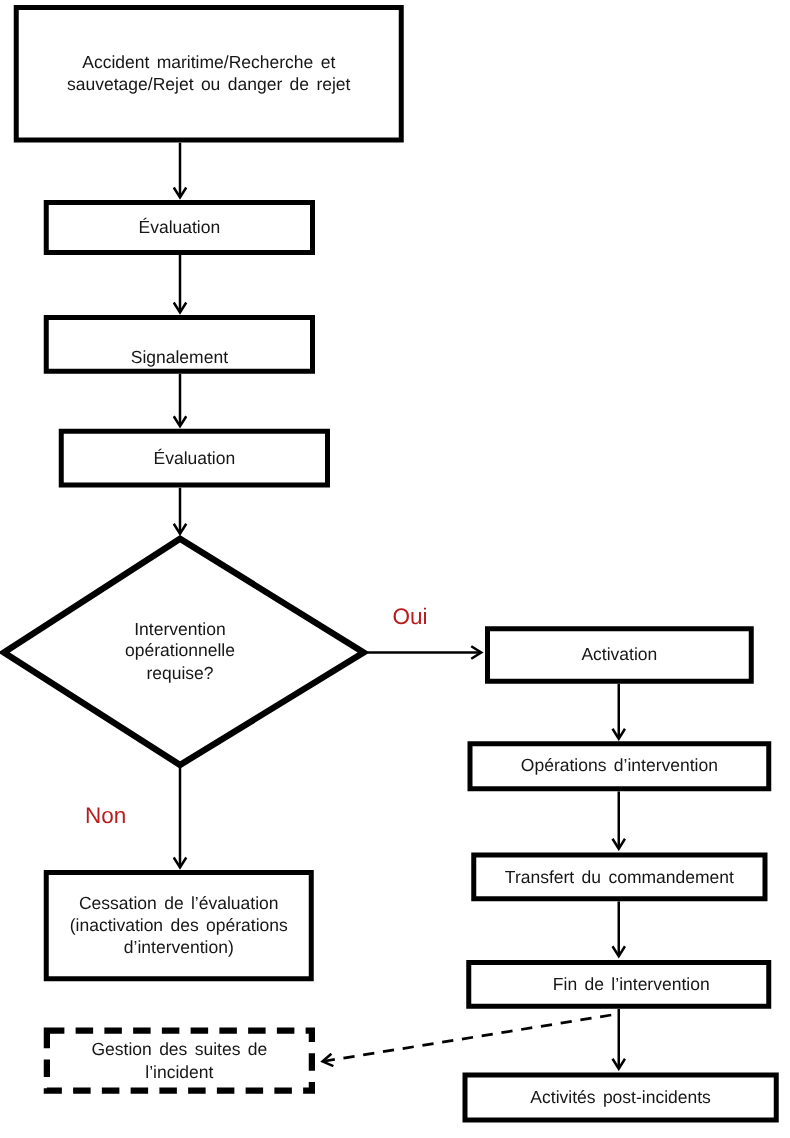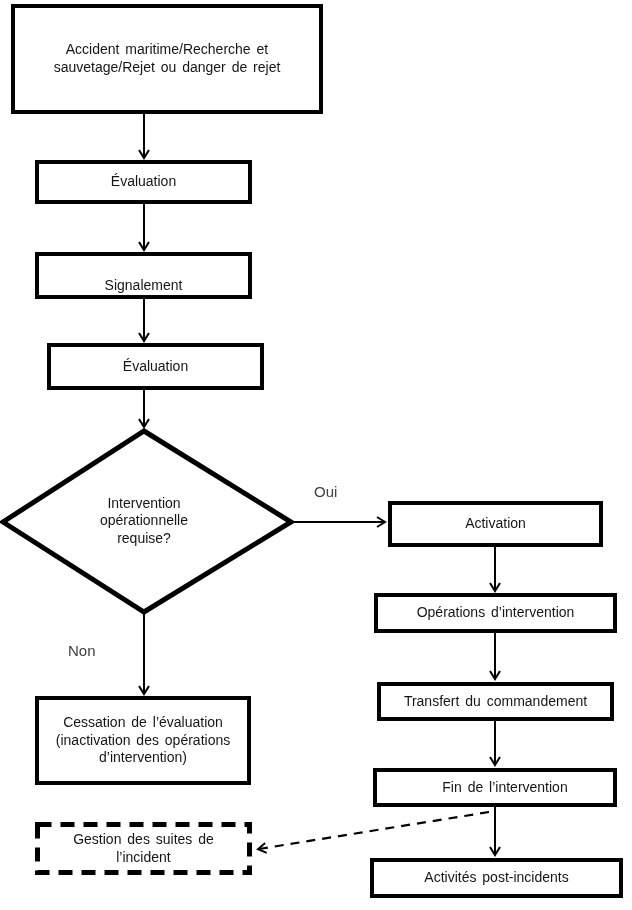--- a/index.html
+++ b/index.html
@@ -28,22 +28,22 @@
     color: #161616;
     word-spacing: 2px;
   }
   .rect {
     border: 4px solid #000000;
     background: #ffffff;
   }
   .node span { display: inline-block; }
   .edge-label {
     position: absolute;
-    font-size: 15px;
-    color: #404040;
+    font-size: 18px;
+    color: #b91c1c;
   }
 </style>
 </head>
 <body>
 
 <div class="canvas">
 
   <svg class="wires" viewBox="0 0 632 910" aria-hidden="true">
     <defs>
       <marker id="arrowhead" viewBox="0 0 12 12" markerWidth="12" markerHeight="12" refX="9" refY="6" orient="auto" markerUnits="userSpaceOnUse">

